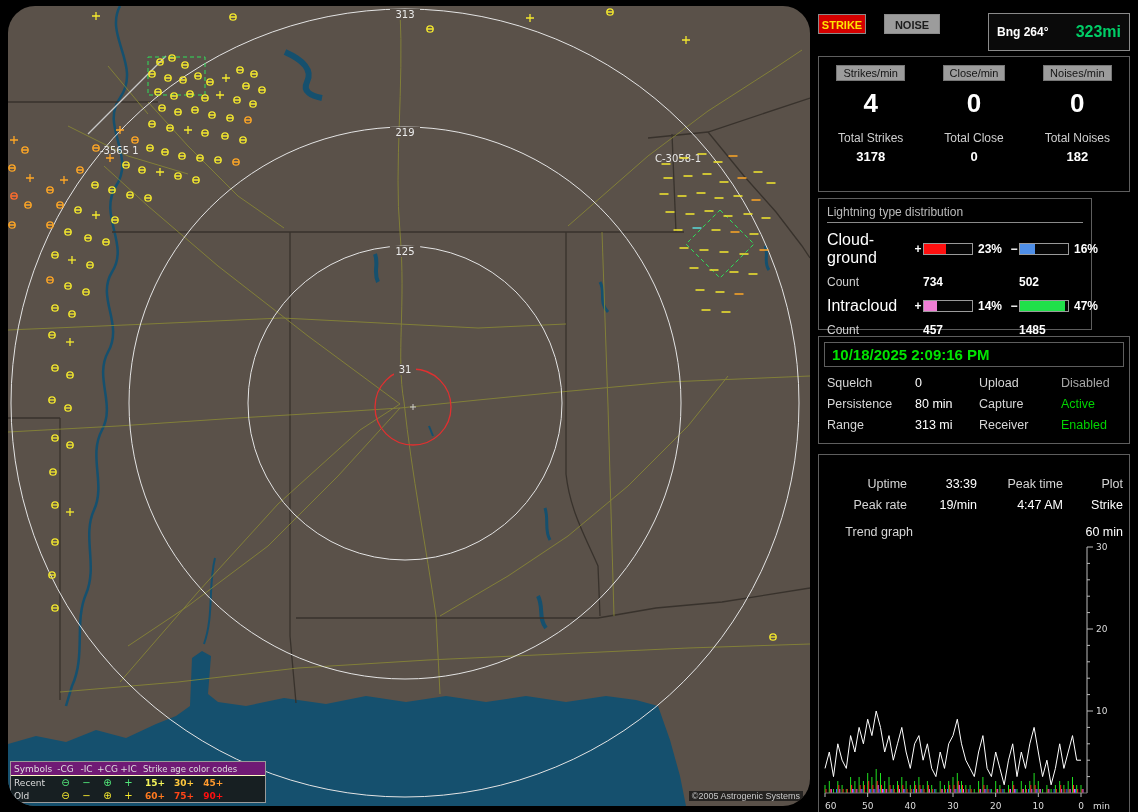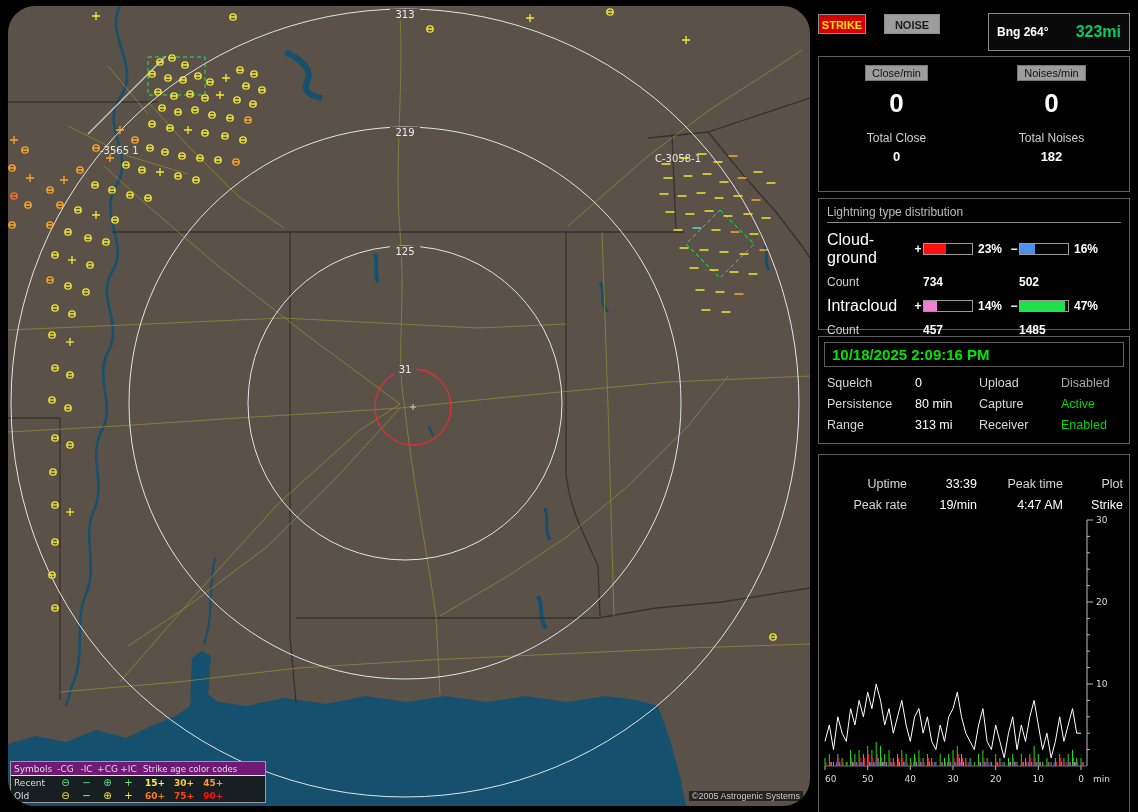--- a/index.html
+++ b/index.html
@@ -35,21 +35,21 @@
   #bng-value{color:#00cc66;font-weight:bold;font-size:16px;}
   
   #rates{top:50px;left:0;width:312px;height:136px;display:flex;padding-top:8px;}
   .rate-col{flex:1;text-align:center;}
   .chip{display:inline-block;background:#9c9c9c;color:#141414;font-size:11px;padding:1px 6px;
         border:1px solid #777;}
   .rate-val{font-size:26px;font-weight:bold;color:#fff;margin-top:7px;}
   .total-lab{font-size:12px;color:#cfcfcf;margin-top:12px;}
   .total-val{font-size:13px;color:#fff;margin-top:4px;font-weight:bold;}
   
-  #dist{top:192px;left:0;width:312px;height:132px;padding:6px 8px;}
+  #dist{top:192px;left:0;width:274px;height:132px;padding:6px 8px;}
   .dist-title{color:#bcbcbc;font-size:12px;border-bottom:1px solid #8a8a8a;padding-bottom:3px;}
   .dist-row,.count-row{display:grid;grid-template-columns:86px 10px 50px 36px 10px 50px 36px;
         align-items:center;margin-top:8px;}
   .dist-name{color:#fff;font-weight:normal;font-size:16px;}
   .sign{color:#fff;font-weight:bold;text-align:center;}
   .gauge{height:10px;border:1px solid #9a9a9a;background:#050505;}
   .gauge i{display:block;height:100%;}
   .pct{color:#fff;font-weight:bold;padding-left:5px;font-size:12px;}
   .count-lab{color:#cfcfcf;}
   .cnt1{grid-column:3;color:#fff;font-weight:bold;}
@@ -717,20 +717,26 @@
 
     <div id="btn-strike" class="tbtn">STRIKE</div>
     <div id="btn-noise" class="tbtn">NOISE</div>
     <div id="bng-box">
       <span id="bng-label">Bng 264°</span>
       <span id="bng-value">323mi</span>
     </div>
 
     <div id="rates" class="box">
       <div class="rate-col">
+        <span class="chip">Strikes/min</span>
+        <div class="rate-val">4</div>
+        <div class="total-lab">Total Strikes</div>
+        <div class="total-val">3178</div>
+      </div>
+      <div class="rate-col">
         <span class="chip">Close/min</span>
         <div class="rate-val">0</div>
         <div class="total-lab">Total Close</div>
         <div class="total-val">0</div>
       </div>
       <div class="rate-col">
         <span class="chip">Noises/min</span>
         <div class="rate-val">0</div>
         <div class="total-lab">Total Noises</div>
         <div class="total-val">182</div>
@@ -803,20 +809,24 @@
       <div class="up-grid">
         <span class="lab">Uptime</span>
         <span class="val">33:39</span>
         <span class="lab">Peak time</span>
         <span class="lab">Plot</span>
 
         <span class="lab">Peak rate</span>
         <span class="val">19/min</span>
         <span class="val">4:47 AM</span>
         <span class="val">Strike</span>
+      </div>
+      <div class="trend-row">
+        <span class="lab">Trend graph</span>
+        <span class="val">60 min</span>
       </div>
       <svg id="trend-svg" width="296" height="268" viewBox="0 0 296 268">
         <g id="trend-bars">
             <line x1="0.0" y1="246" x2="0.0" y2="238.0" stroke="#20e020" stroke-width="1"></line>
             <line x1="4.3" y1="246" x2="4.3" y2="234.0" stroke="#20e020" stroke-width="1"></line>
             <line x1="8.5" y1="246" x2="8.5" y2="242.0" stroke="#20e020" stroke-width="1"></line>
             <line x1="12.8" y1="246" x2="12.8" y2="234.0" stroke="#20e020" stroke-width="1"></line>
             <line x1="17.1" y1="246" x2="17.1" y2="238.0" stroke="#20e020" stroke-width="1"></line>
             <line x1="21.3" y1="246" x2="21.3" y2="242.0" stroke="#20e020" stroke-width="1"></line>
             <line x1="25.6" y1="246" x2="25.6" y2="230.0" stroke="#20e020" stroke-width="1"></line>

